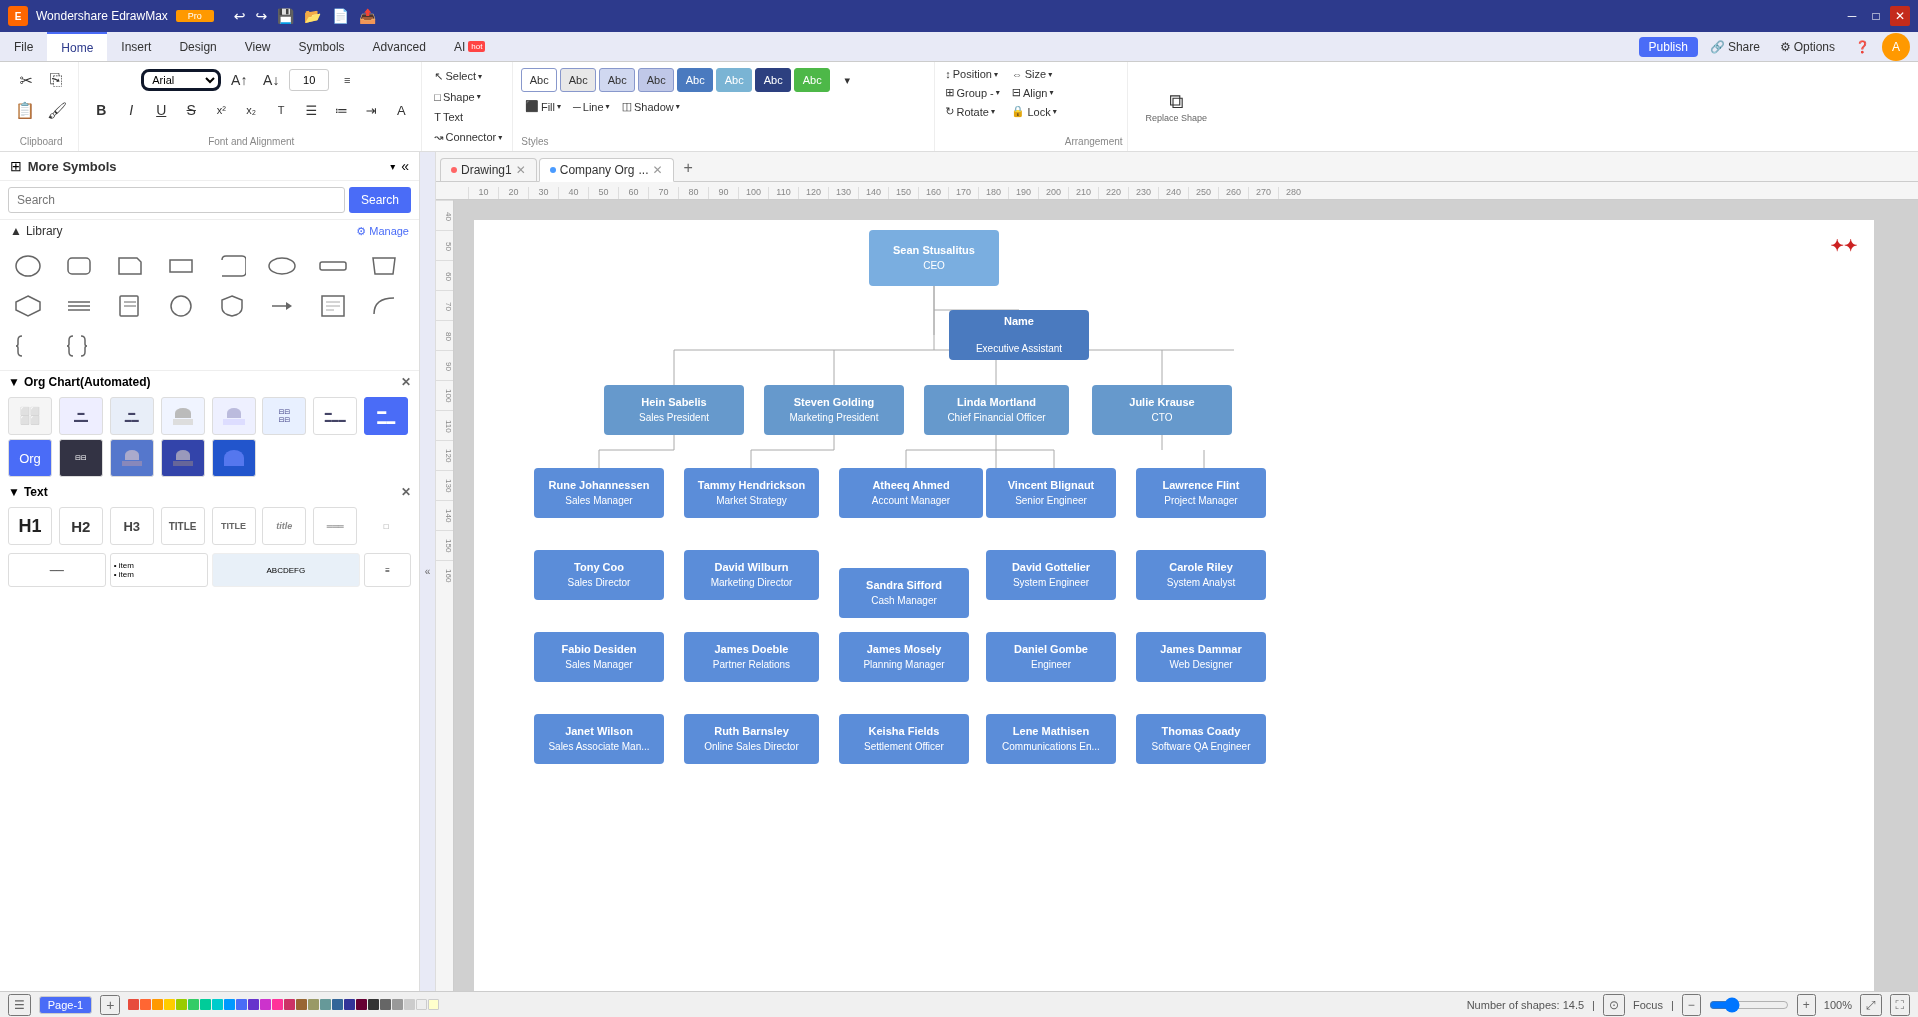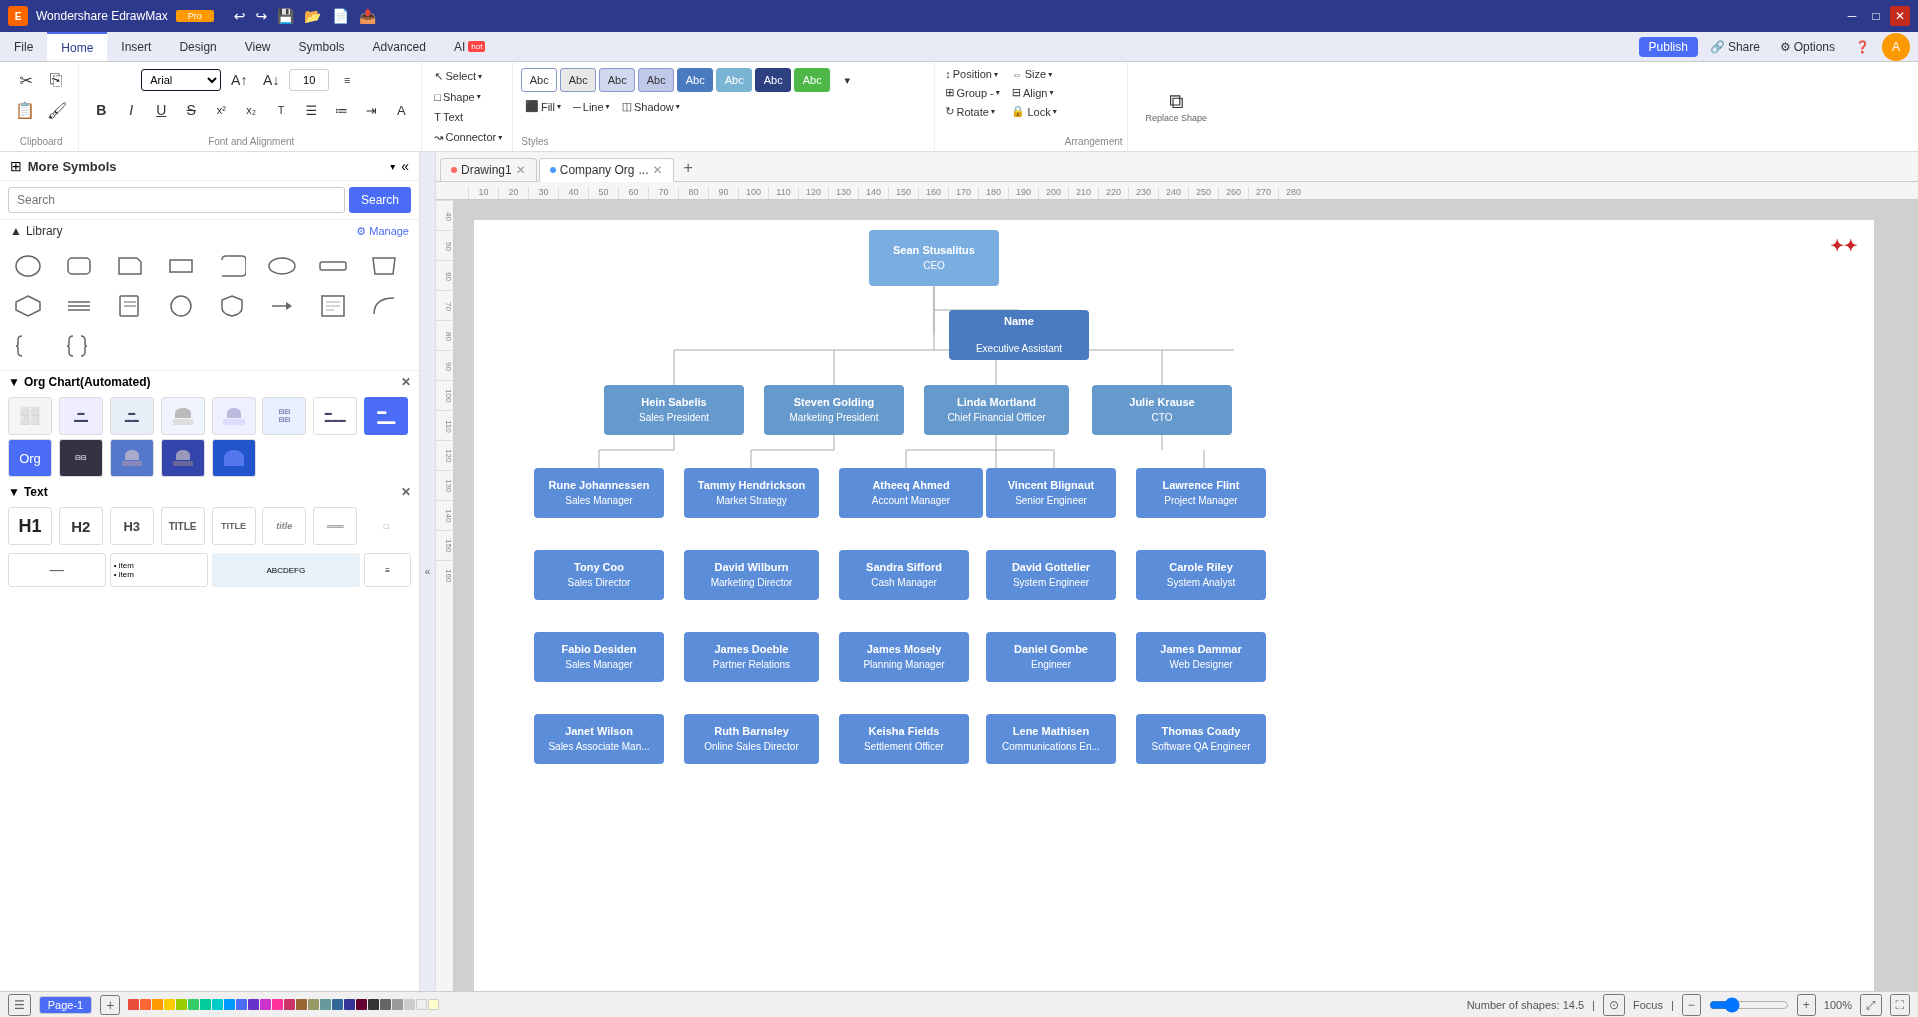--- a/index.html
+++ b/index.html
@@ -89,21 +89,21 @@
       align-items: center;
       gap: 2px;
     }
     .tb-btn {
       display: flex; flex-direction: column; align-items: center; justify-content: center;
       padding: 3px 5px; border-radius: 3px; cursor: pointer; font-size: 11px; color: #333;
       min-width: 28px; min-height: 28px; border: none; background: none;
     }
     .tb-btn .icon { font-size: 16px; }
     .font-select {
-      height: 22px; border: 1px solid #0f172a; border-radius: 3px; font-size: 11px; padding: 0 4px; background: white; cursor: pointer; width: 80px;
+      height: 22px; border: 3px solid #0f172a; border-radius: 8px; font-size: 11px; padding: 0 4px; background: white; cursor: pointer; width: 80px;
     }
     .size-input {
       height: 22px; border: 1px solid #ccc; border-radius: 3px; font-size: 11px; padding: 0 4px; width: 40px; text-align: center;
     }
 
     
     #main {
       display: flex;
       height: calc(100vh - 32px - 30px - 90px - 26px);
     }
@@ -971,21 +971,21 @@
           </div>
 
           <div class="org-node node-blue" style="left:60px;top:330px;width:130px;height:50px;">
             <span class="name">Tony Coo</span>
             <span class="role">Sales Director</span>
           </div>
           <div class="org-node node-blue" style="left:210px;top:330px;width:135px;height:50px;">
             <span class="name">David Wilburn</span>
             <span class="role">Marketing Director</span>
           </div>
-          <div class="org-node node-blue" style="left:365px;top:330px;width:130px;height:50px;">
+          <div class="org-node node-blue" style="left:365px;top:348px;width:130px;height:50px;">
             <span class="name">Sandra Sifford</span>
             <span class="role">Cash Manager</span>
           </div>
           <div class="org-node node-blue" style="left:512px;top:330px;width:130px;height:50px;">
             <span class="name">David Gottelier</span>
             <span class="role">System Engineer</span>
           </div>
           <div class="org-node node-blue" style="left:662px;top:330px;width:130px;height:50px;">
             <span class="name">Carole Riley</span>
             <span class="role">System Analyst</span>

